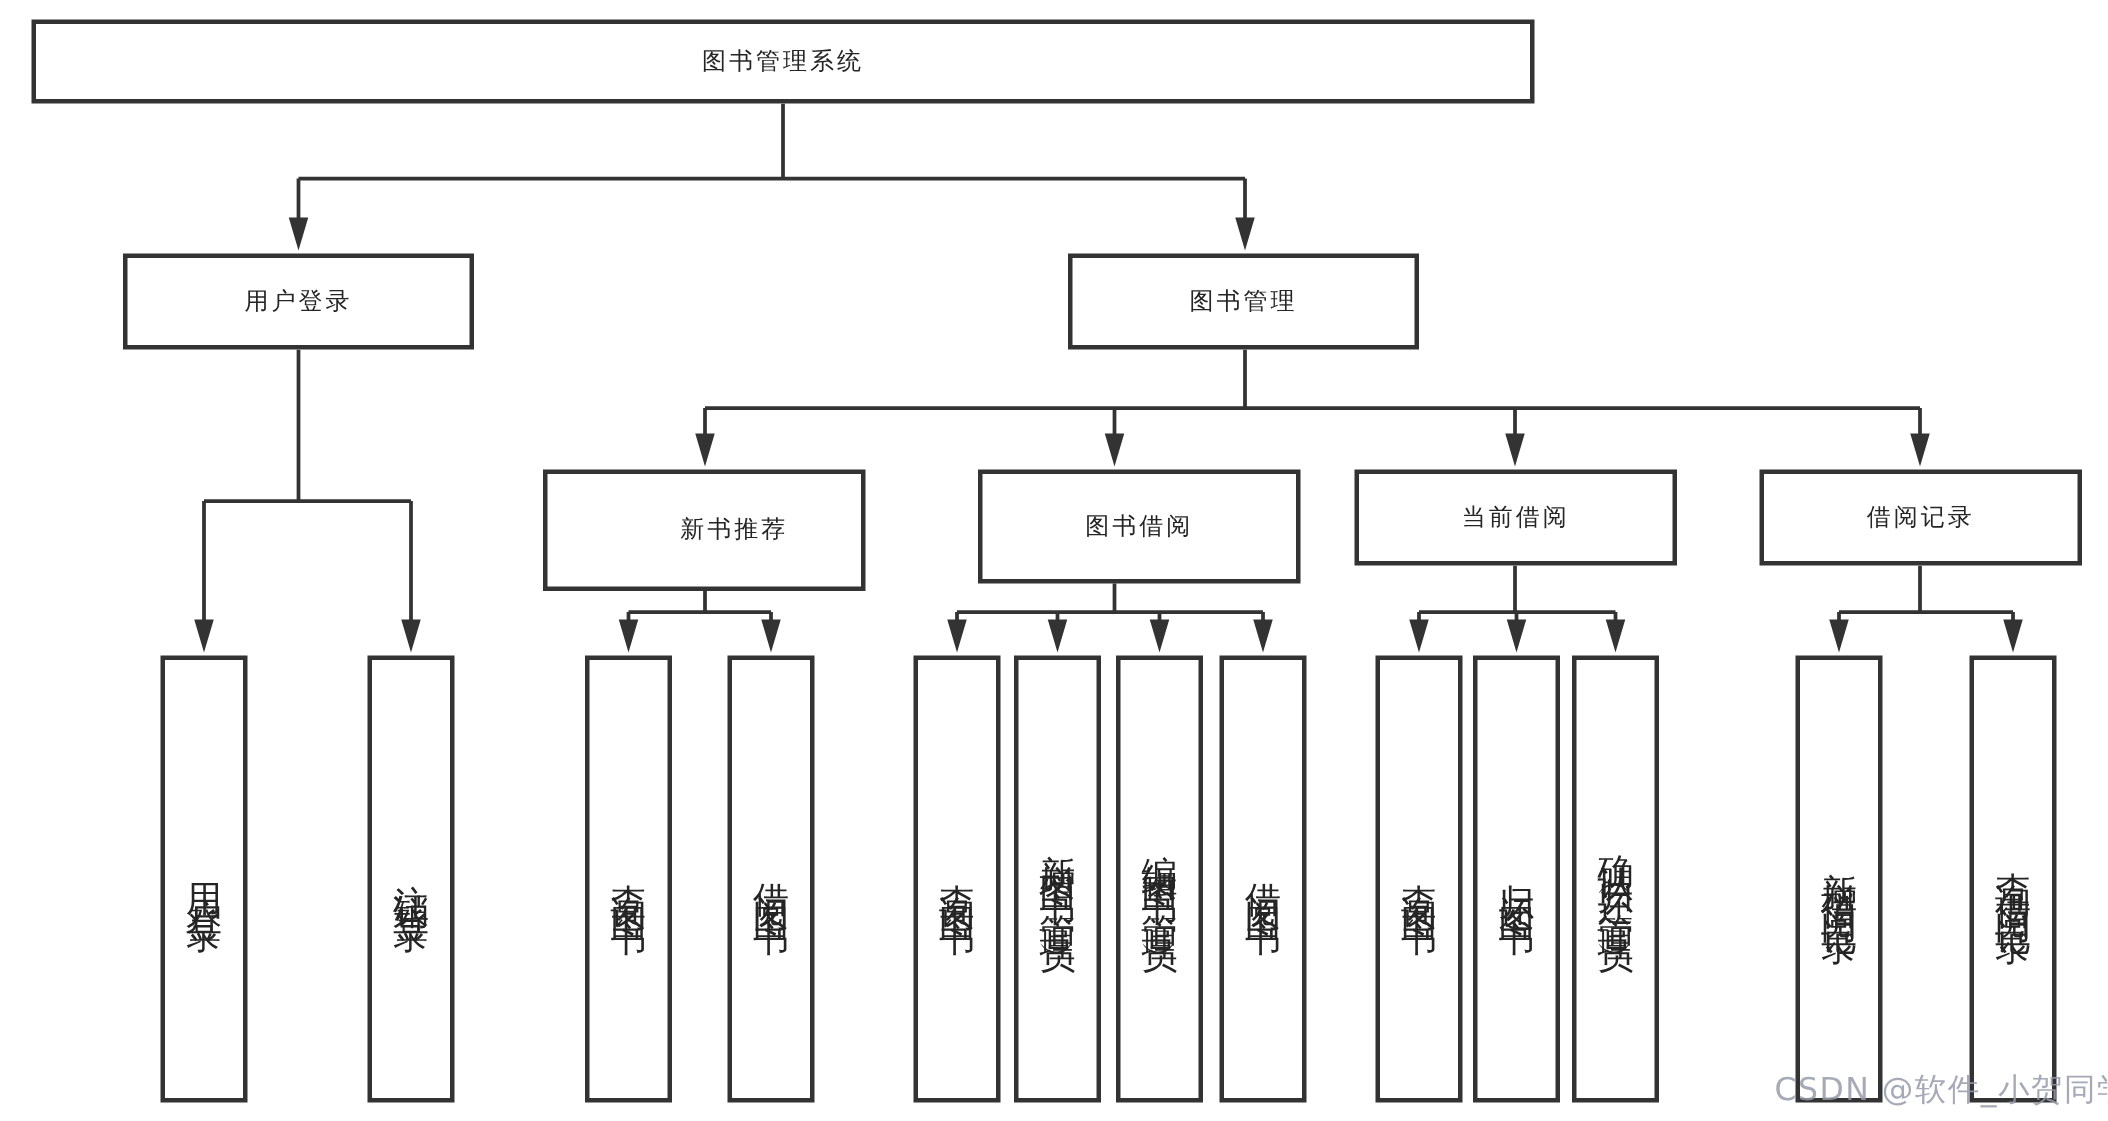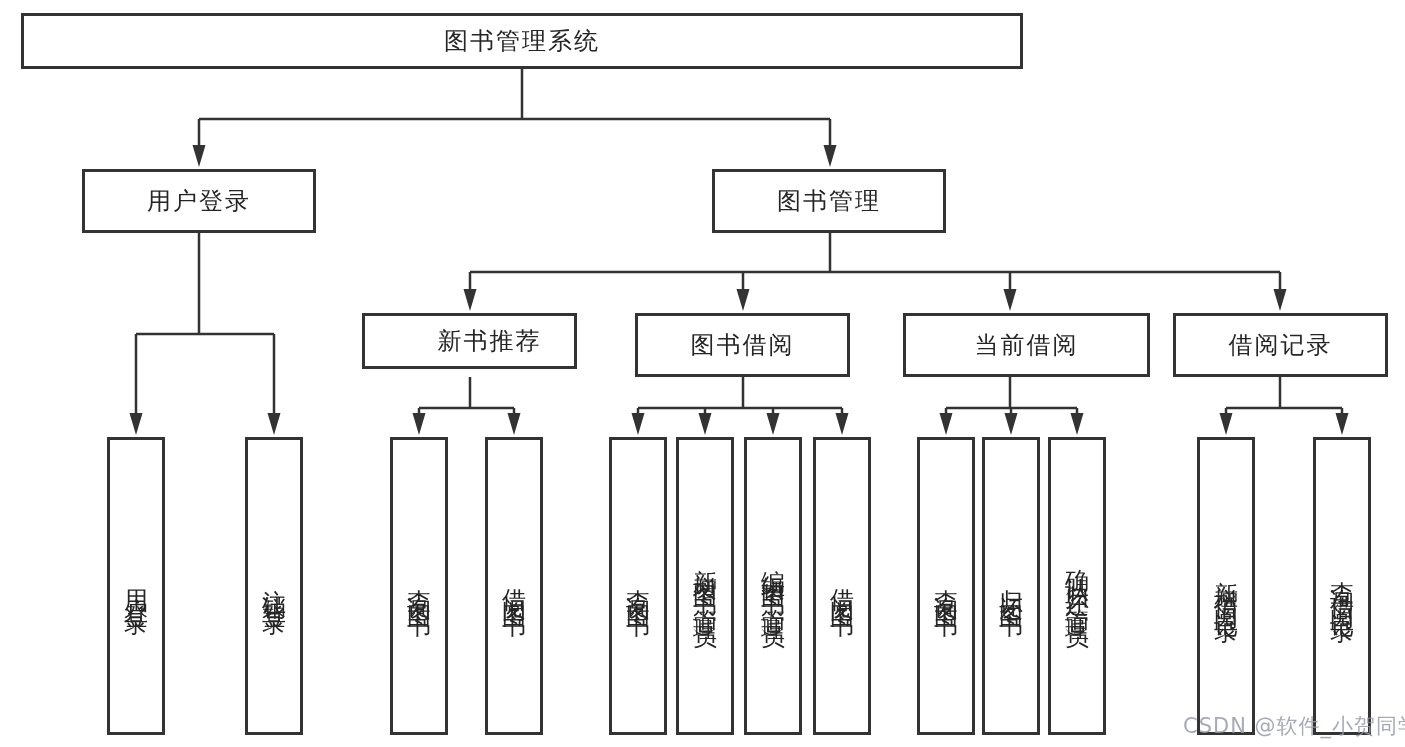--- a/index.html
+++ b/index.html
@@ -21,21 +21,21 @@
     position: absolute;
     box-sizing: border-box;
     background: #ffffff;
     border: 3px solid #333333;
     display: flex;
     align-items: center;
     justify-content: center;
     z-index: 2;
     color: #252525;
   }
-  .h-node { font-size: 24px; letter-spacing: 2px; white-space: nowrap; }
+  .h-node { font-size: 16px; letter-spacing: 2px; white-space: nowrap; }
   .v-node { font-size: 24px; }
   .v-node .vtext {
     writing-mode: vertical-rl;
     text-orientation: mixed;
     letter-spacing: 8px;
     line-height: 1;
     white-space: nowrap;
   }
   .watermark {
     position: absolute;
@@ -86,27 +86,27 @@
     <span>图书管理系统</span>
   </div>
 
   <div class="node h-node" style="left:82px; top:169px; width:234px; height:64px;">
     <span>用户登录</span>
   </div>
   <div class="node h-node" style="left:712px; top:169px; width:234px; height:64px;text-align:right;">
     <span>图书管理</span>
   </div>
 
-  <div class="node h-node" style="left:362px; top:313px; width:215px; height:56px;padding-left:40px;">
+  <div class="node h-node" style="left:362px; top:313px; width:215px; height:81px;padding-left:40px;">
     <span>新书推荐</span>
   </div>
-  <div class="node h-node" style="left:635px; top:313px; width:215px; height:64px;">
+  <div class="node h-node" style="left:652px; top:313px; width:215px; height:76px;">
     <span>图书借阅</span>
   </div>
-  <div class="node h-node" style="left:903px; top:313px; width:247px; height:64px;">
+  <div class="node h-node" style="left:903px; top:313px; width:215px; height:64px;">
     <span>当前借阅</span>
   </div>
   <div class="node h-node" style="left:1173px; top:313px; width:215px; height:64px;">
     <span>借阅记录</span>
   </div>
 
   <div class="node v-node" style="left:107px; top:437px; width:58px; height:298px;">
     <span class="vtext">用户登录</span>
   </div>
   <div class="node v-node" style="left:245px; top:437px; width:58px; height:298px;">

